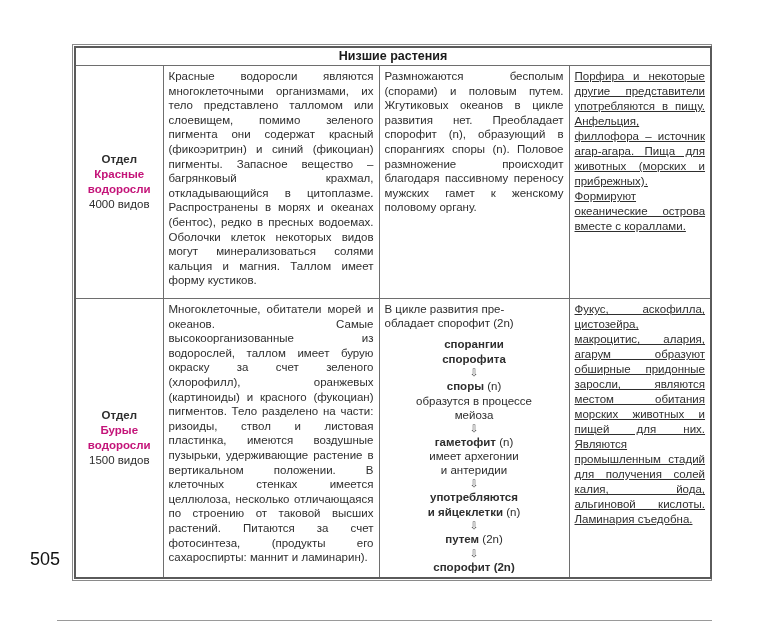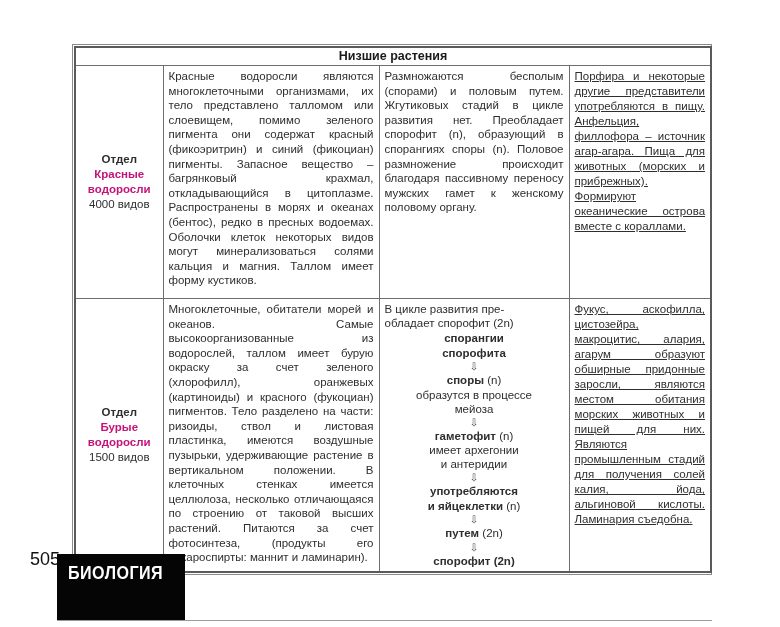--- a/index.html
+++ b/index.html
@@ -22,21 +22,21 @@
   table { border:2px solid #5a5a5a; }
   .just { text-align:justify; }
   .c1 { text-align:center; vertical-align:middle; line-height:15px; }
   .b { font-weight:bold; }
   .magenta { color:var(--accent,#c41479); }
   tr.row1 { height:233px; }
   tr.row2 { height:250px; }
   .c4 { line-height:15px;text-decoration:underline; }
   
   .cycle-cell { text-align:center; line-height:14px; }
-  .cycle-intro { text-align:left; white-space:pre-line; margin-bottom:1px; }
+  .cycle-intro { text-align:left; white-space:pre-line; margin-bottom:7px; }
   .step { white-space:pre-line; line-height:14.5px; }
   .note { white-space:pre-line; line-height:14px; }
   .arrow { font-size:10px; line-height:11px; color:#4a4a4a; margin:1px 0; }
   
   .page-number { position:absolute; left:30px; top:549px; font-size:18px; color:#111; }
   .logo {
     position:absolute; left:57px; top:554px; width:128px; height:66px;
     background:#050505; color:#ffffff;
   }
   .logo span {
@@ -63,21 +63,21 @@
         <td colspan="4">Низшие растения</td>
       </tr>
 
       <tr class="row1">
         <td class="c1">
           <div class="b">Отдел</div>
           <div class="b magenta">Красные водоросли</div>
           <div>4000 видов</div>
         </td>
         <td class="just">Красные водоросли являются многоклеточными организмами, их тело представлено талломом или слоевищем, помимо зеленого пигмента они содержат красный (фикоэритрин) и синий (фикоциан) пигменты. Запасное вещество – багрянковый крахмал, откладывающийся в цитоплазме. Распространены в морях и океанах (бентос), редко в пресных водоемах. Оболочки клеток некоторых видов могут минерализоваться солями кальция и магния. Таллом имеет форму кустиков.</td>
-        <td class="just">Размножаются бесполым (спорами) и половым путем. Жгутиковых стадий в цикле развития нет. Преобладает спорофит (n), образующий в спорангиях споры (n). Половое размножение происходит благодаря пассивному переносу мужских гамет к женскому половому органу.</td>
+        <td class="just">Размножаются бесполым (спорами) и половым путем. Жгутиковых океанов в цикле развития нет. Преобладает спорофит (n), образующий в спорангиях споры (n). Половое размножение происходит благодаря пассивному переносу мужских гамет к женскому половому органу.</td>
         <td class="just c4">Порфира и некоторые другие представители употребляются в пищу. Анфельция, филлофора – источник агар-агара. Пища для животных (морских и прибрежных). Формируют океанические острова вместе с кораллами.</td>
       </tr>
 
       <tr class="row2">
         <td class="c1">
           <div class="b">Отдел</div>
           <div class="b magenta">Бурые водоросли</div>
           <div>1500 видов</div>
         </td>
         <td class="just">Многоклеточные, обитатели морей и океанов. Самые высокоорганизованные из водорослей, таллом имеет бурую окраску за счет зеленого (хлорофилл), оранжевых (картиноиды) и красного (фукоциан) пигментов. Тело разделено на части: ризоиды, ствол и листовая пластинка, имеются воздушные пузырьки, удерживающие растение в вертикальном положении. В клеточных стенках имеется целлюлоза, несколько отличающаяся по строению от таковой высших растений. Питаются за счет фотосинтеза, (продукты его сахароспирты: маннит и ламинарин).</td>
@@ -102,18 +102,15 @@
           <div class="arrow">⇩</div>
           <div class="step b">спорофит (2n)</div>
         </td>
         <td class="just c4">Фукус, аскофилла, цистозейра, макроцитис, алария, агарум образуют обширные придонные заросли, являются местом обитания морских животных и пищей для них. Являются промышленным стадий для получения солей калия, йода, альгиновой кислоты. Ламинария съедобна.</td>
       </tr>
     </tbody>
       </table>
   </div>
 
   <div class="page-number">505</div>
-  <div class="logo">
-    <span>БИОЛОГИЯ</span>
-  </div>
   <div class="footer-rule"></div>
 
 </div>
 
 </body></html>

